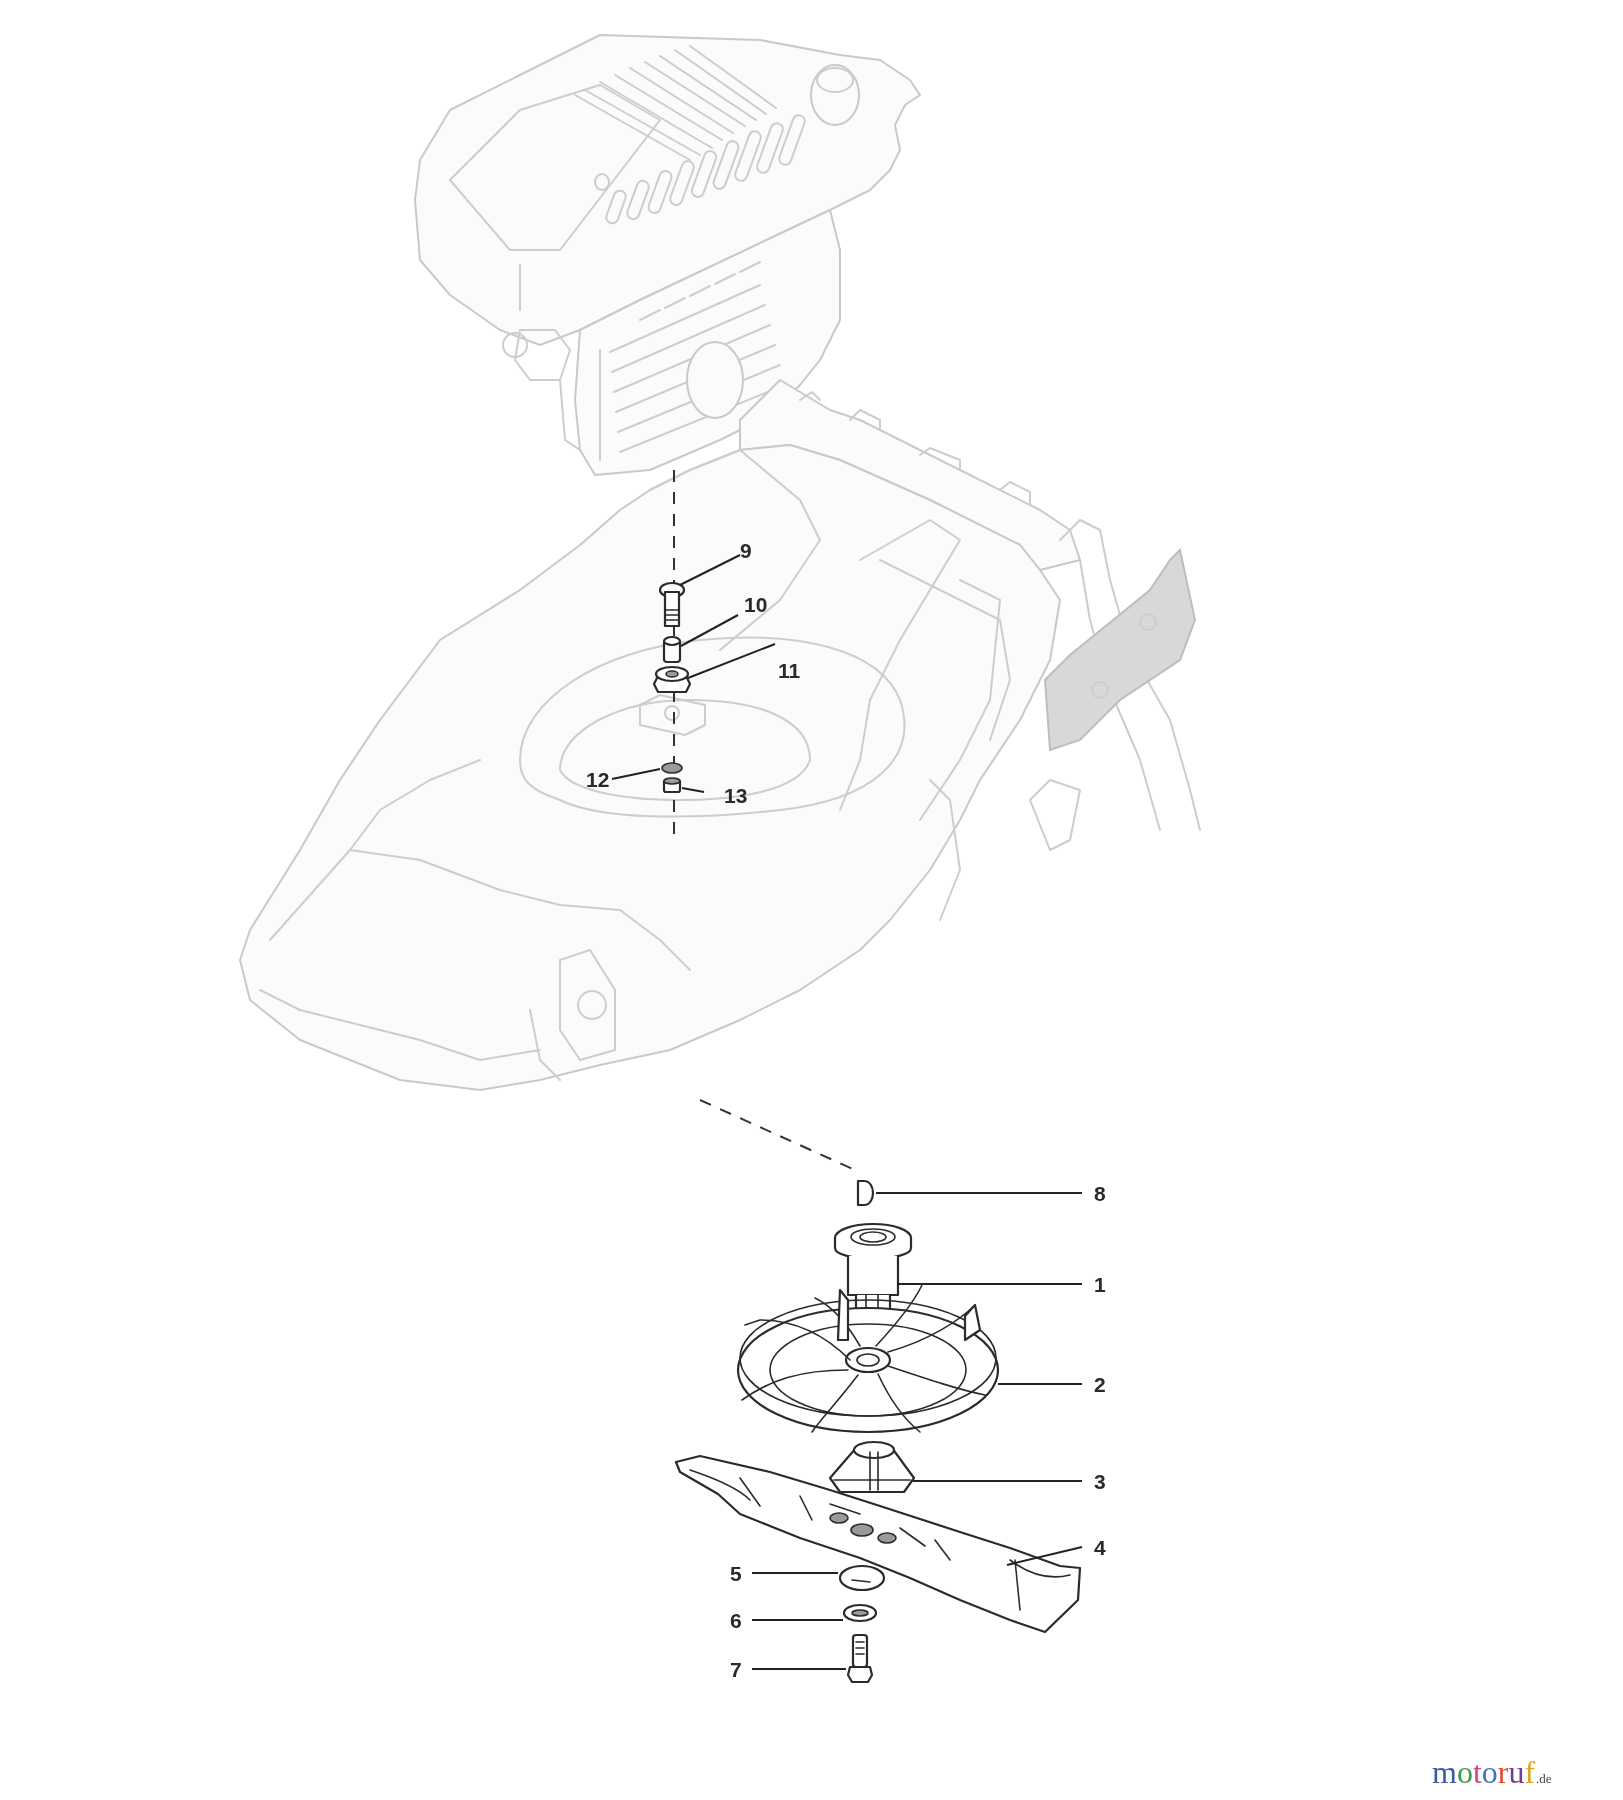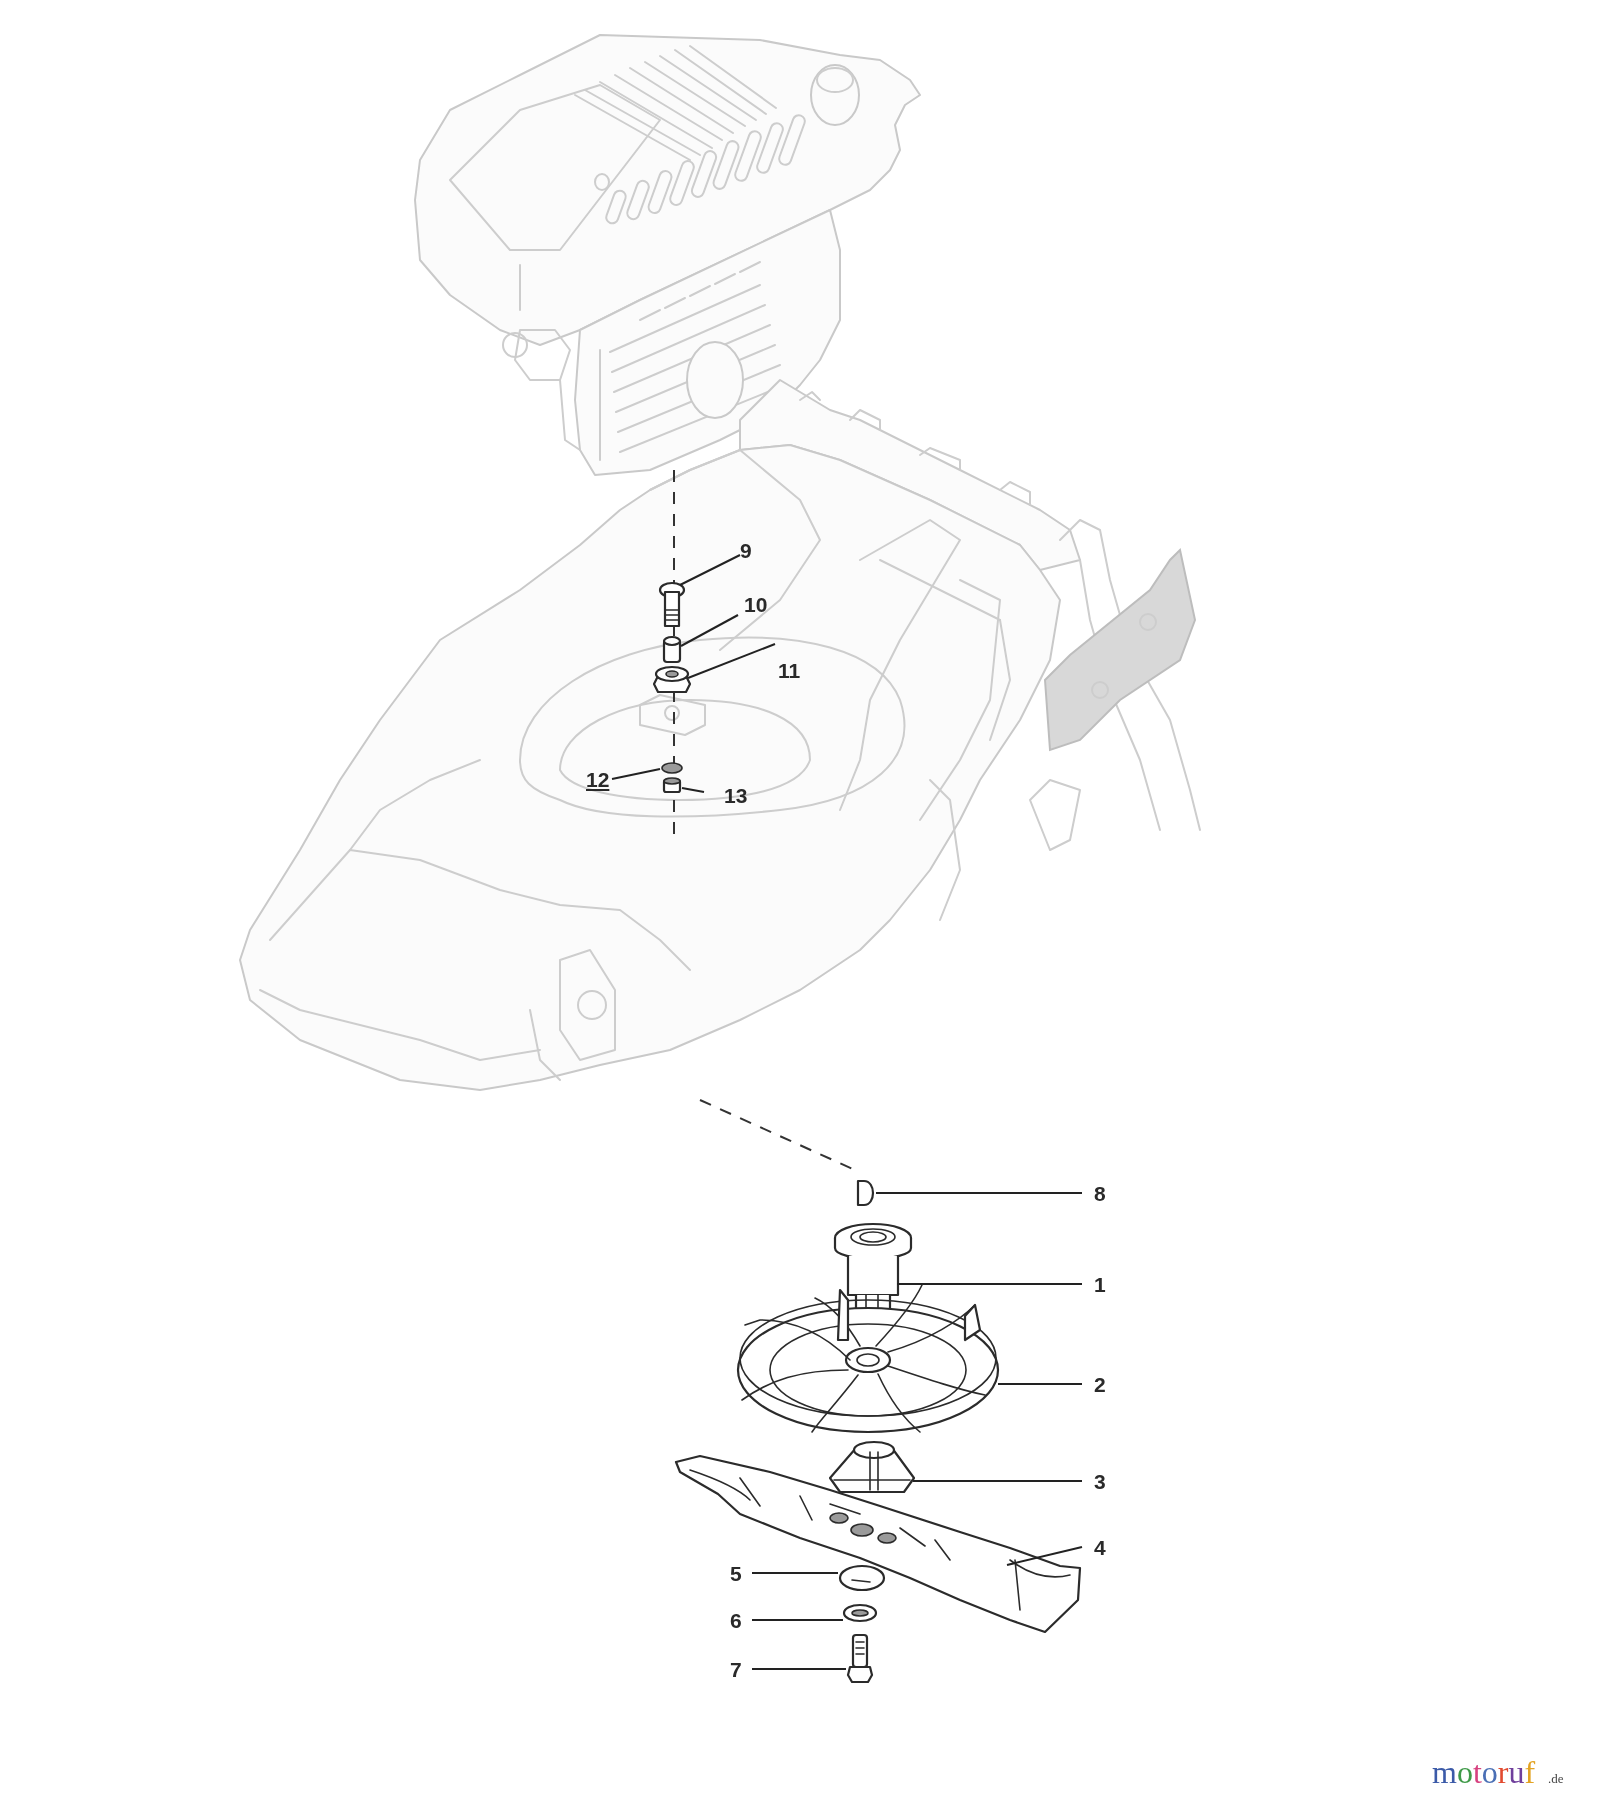--- a/index.html
+++ b/index.html
@@ -9,21 +9,21 @@
   .ghost-line { fill:none; stroke:#cdcdcd; stroke-width:2; stroke-linejoin:round; stroke-linecap:round; }
   .ghost-fill { fill:#d8d8d8; stroke:#bdbdbd; stroke-width:2; }
   .part { fill:#ffffff; stroke:#2b2b2b; stroke-width:2.2; stroke-linejoin:round; stroke-linecap:round; }
   .part-thin { fill:none; stroke:#2b2b2b; stroke-width:1.6; stroke-linecap:round; stroke-linejoin:round; }
   .part-dark { fill:#9a9a9a; stroke:#2b2b2b; stroke-width:1.6; }
   .leader { stroke:#222; stroke-width:2; fill:none; }
   .dash { stroke:#333; stroke-width:2; stroke-dasharray:12 10; fill:none; }
   .callout { position:absolute; font-family:"Liberation Sans", sans-serif; font-weight:bold; font-size:21px; color:#2a2a2a; line-height:1; }
   .brand { position:absolute; left:1432px; top:1756px; font-family:"Liberation Serif", serif; font-size:32px; letter-spacing:0px; line-height:1; white-space:nowrap; }
   .brand span { display:inline-block; }
-  .brand .tld { font-size:13px; color:#444; margin-left:13px; }
+  .brand .tld { font-size:13px; color:#444; margin-left:1px; }
 </style>
 </head>
 <body>
 
 <div id="stage">
 
   <svg id="art" viewBox="0 0 1623 1800">
 
     <g>
 
@@ -229,21 +229,21 @@
       <rect class="part" x="853" y="1635" width="14" height="32" rx="3"></rect>
       <path class="part-thin" d="M856,1642 L864,1642 M856,1648 L864,1648 M856,1654 L864,1654"></path>
       <path class="part" d="M850,1667 L870,1667 L872,1675 L868,1682 L852,1682 L848,1675 Z"></path>
     </g>
     <path class="leader" d="M752,1669 L846,1669"></path>
   </svg>
 
   <span class="callout" style="left:740px;top:540px;">9</span>
   <span class="callout" style="left:744px;top:594px;text-align:right;">10</span>
   <span class="callout" style="left:778px;top:660px;">11</span>
-  <span class="callout" style="left:586px;top:769px;text-decoration:underline;">12</span>
+  <span class="callout" style="left:586px;top:769px;">12</span>
   <span class="callout" style="left:724px;top:785px;">13</span>
   <span class="callout" style="left:1094px;top:1183px;">8</span>
   <span class="callout" style="left:1094px;top:1274px;">1</span>
   <span class="callout" style="left:1094px;top:1374px;">2</span>
   <span class="callout" style="left:1094px;top:1471px;">3</span>
   <span class="callout" style="left:1094px;top:1537px;">4</span>
   <span class="callout" style="left:730px;top:1563px;">5</span>
   <span class="callout" style="left:730px;top:1610px;">6</span>
   <span class="callout" style="left:730px;top:1659px;">7</span>
 

